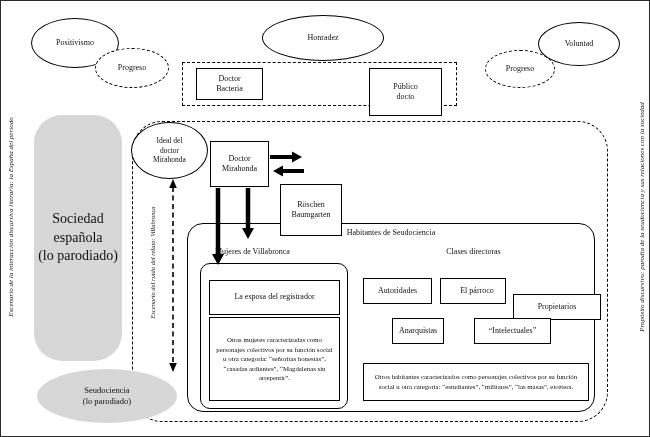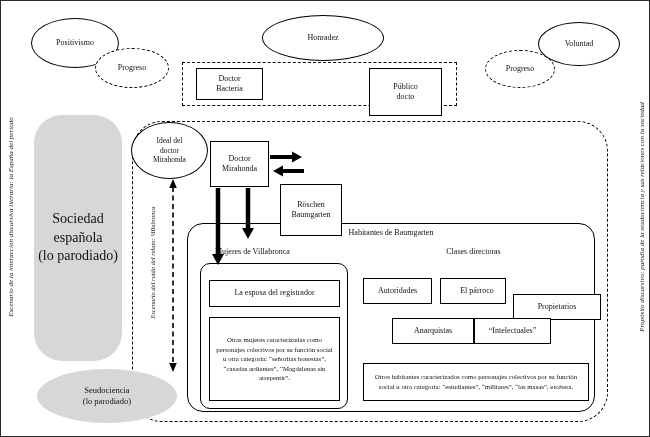--- a/index.html
+++ b/index.html
@@ -54,32 +54,32 @@
   <div class="ellipse dashed" style="left:484px; top:49px; width:70px; height:38px;">Progreso</div>
   <div class="ellipse" style="left:537px; top:21px; width:82px; height:44px;">Voluntad</div>
 
   <div class="dashed-rect" style="left:181px; top:61px; width:275px; height:44px;"></div>
   <div class="box" style="left:195px; top:67px; width:67px; height:32px;">Doctor
 Bacteria</div>
   <div class="box" style="left:368px; top:67px; width:73px; height:48px;">Público
 docto</div>
 
   <div class="round-rect" style="left:186px; top:222px; width:408px; height:189px; border-radius:16px;"></div>
-  <div class="label" style="left:186px; top:227px; width:408px; text-align:center;">Habitantes de Baumgarten</div>
+  <div class="label" style="left:186px; top:227px; width:408px; text-align:center;">Habitantes de Seudociencia</div>
 
   <div class="label" style="left:214px; top:246px;">Mujeres de Villabronca</div>
   <div class="round-rect" style="left:199px; top:262px; width:148px; height:146px; border-radius:10px;"></div>
-  <div class="box" style="left:208px; top:279px; width:131px; height:27px; white-space:normal;">La esposa del registrador</div>
+  <div class="box" style="left:208px; top:279px; width:131px; height:35px; white-space:normal;">La esposa del registrador</div>
   <div class="box longtext centered" style="left:208px; top:316px; width:131px; height:84px;">Otras mujeres caracterizadas como personajes colectivos por su función social u otra categoría: “señoritas honestas”, “casadas ardientes”, “Magdalenas sin arrepentir”.</div>
 
   <div class="label" style="left:410px; top:246px; width:125px; text-align:center;">Clases directoras</div>
   <div class="box" style="left:362px; top:277px; width:69px; height:26px;">Autoridades</div>
   <div class="box" style="left:439px; top:277px; width:66px; height:26px;padding-left:8px;">El párroco</div>
   <div class="box" style="left:512px; top:277px; width:88px; height:26px;margin-top:16px;">Propietarios</div>
-  <div class="box" style="left:391px; top:317px; width:82px; height:26px;">Anarquistas</div>
+  <div class="box" style="left:391px; top:317px; width:52px; height:26px;">Anarquistas</div>
   <div class="box" style="left:473px; top:317px; width:77px; height:26px;">“Intelectuales”</div>
   <div class="box longtext centered" style="left:362px; top:362px; width:226px; height:38px;">Otros habitantes caracterizados como personajes colectivos por su función social u otra categoría: “estudiantes”, “militares”, “las masas”, etcétera.</div>
 
   <div class="ellipse" style="left:130px; top:121px; width:77px; height:57px; font-size:7.5px;">Ideal del
 doctor
 Mirahonda</div>
   <div class="box" style="left:209px; top:140px; width:59px; height:46px;">Doctor
 Mirahonda</div>
   <div class="box" style="left:279px; top:183px; width:62px; height:52px;">Röschen
 Baumgarten</div>

